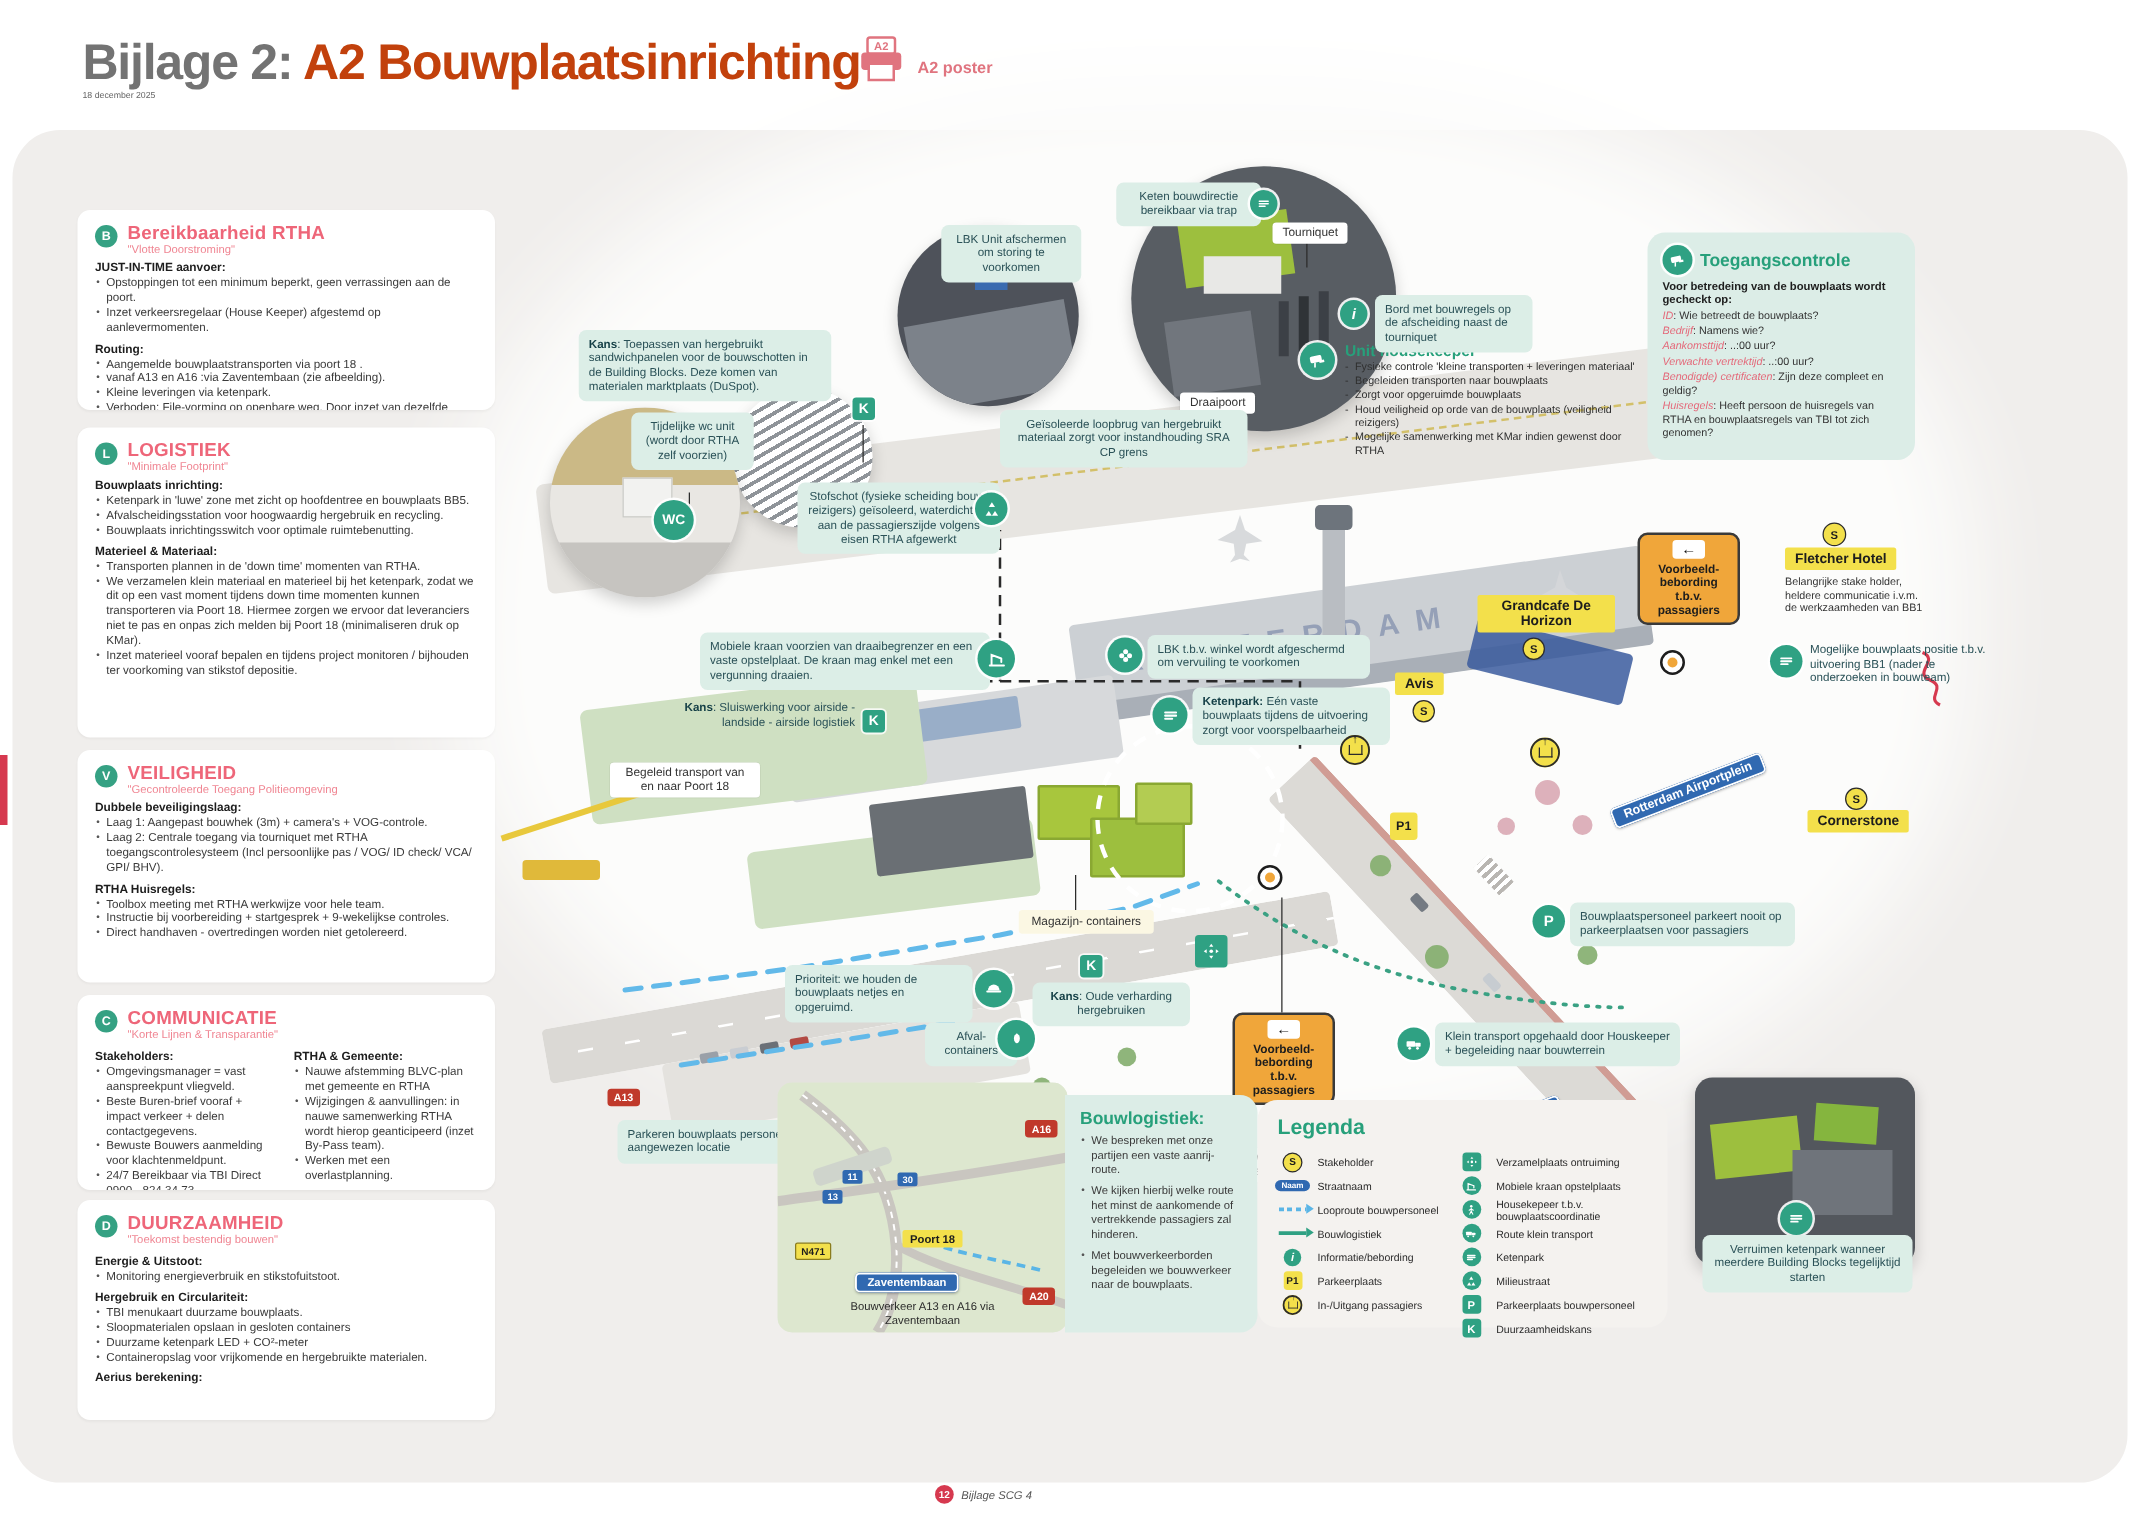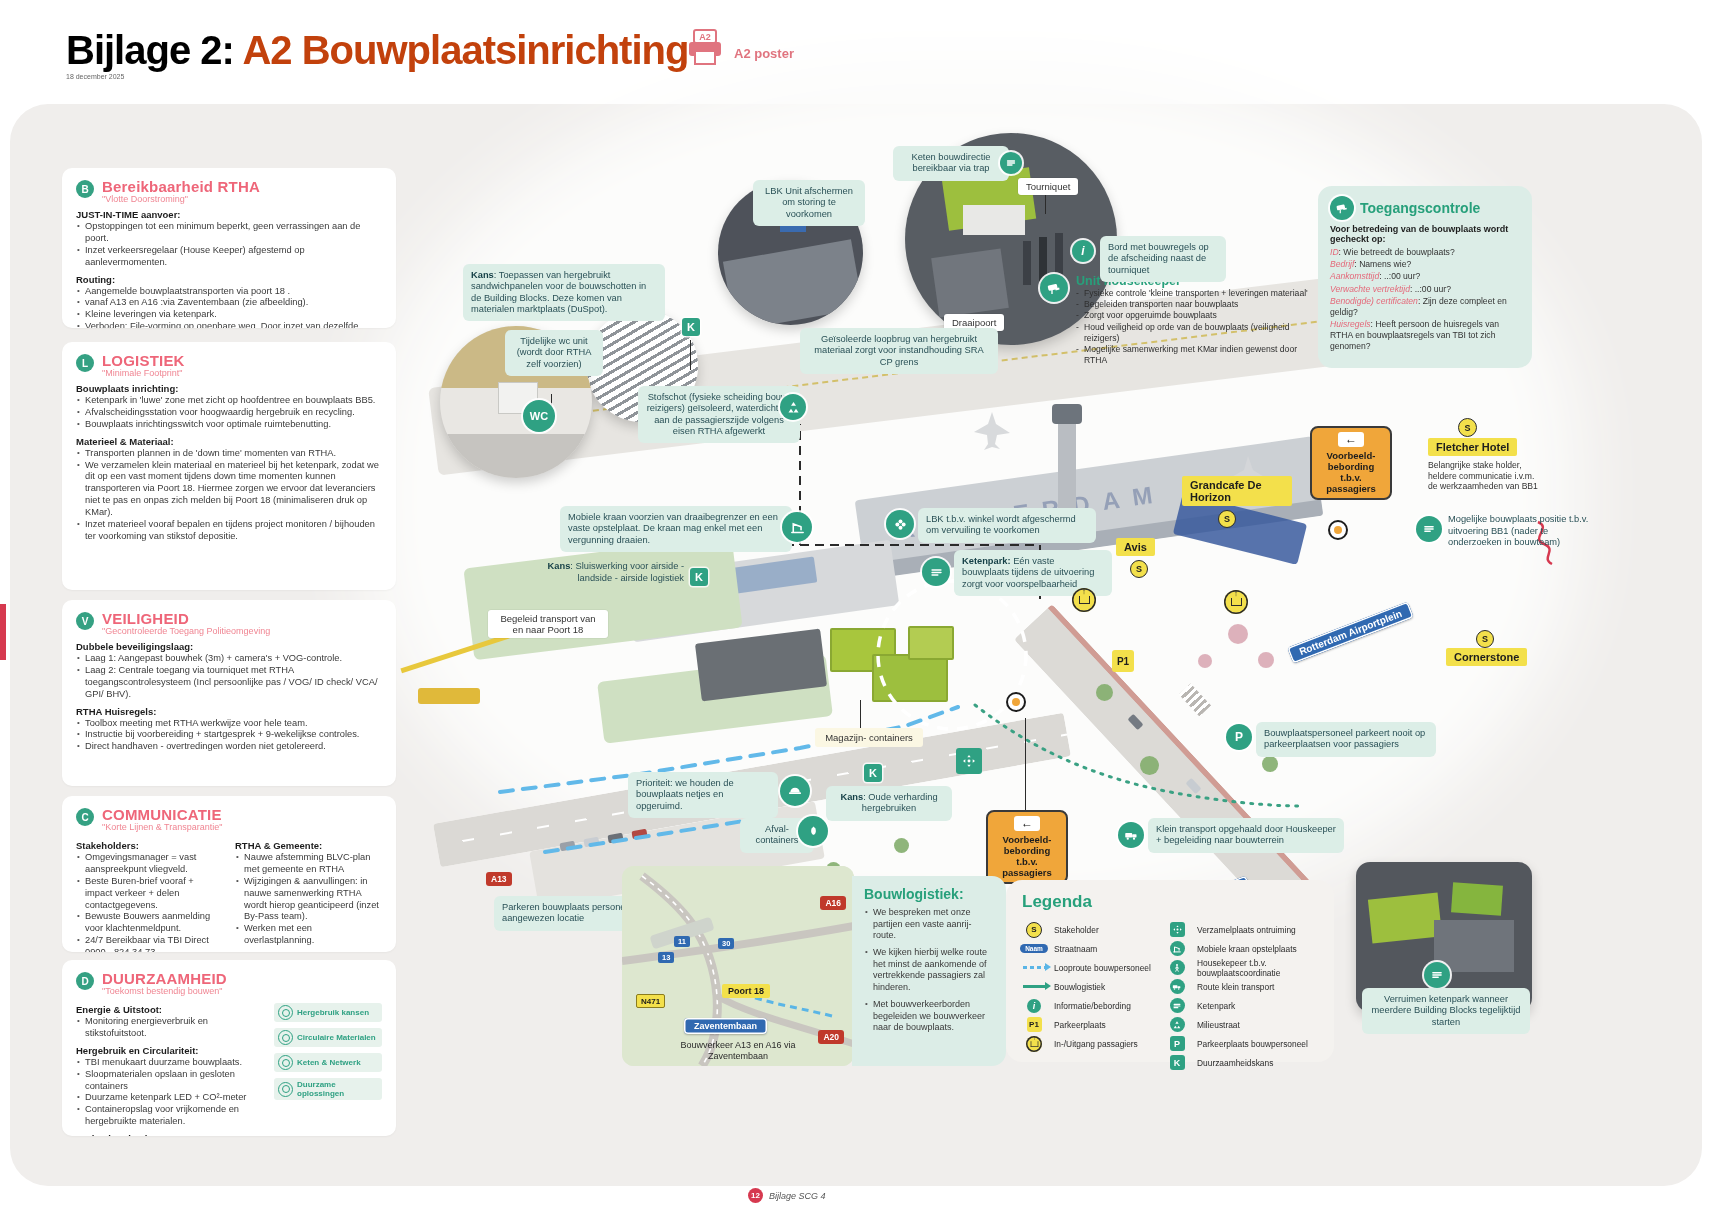--- a/index.html
+++ b/index.html
@@ -2,21 +2,21 @@
 <html><head>
 <meta charset="utf-8">
 <style>
   html,body{margin:0;padding:0}
   body{width:1712px;height:1212px;position:relative;font-family:"Liberation Sans",sans-serif;background:#fff;overflow:hidden;color:#333}
   .abs{position:absolute}
   .canvas{left:10px;top:104px;width:1692px;height:1082px;background:#f0eeec;border-radius:38px}
   .illu-bg{left:430px;top:130px;width:1080px;height:730px;background:#fcfcfb;border-radius:45%;box-shadow:0 0 70px 70px #fcfcfb}
   
   .title{font-size:40px;font-weight:bold;letter-spacing:-1px}
-  .title .t1{color:#000000}.title .t2{color:#c2410c}
+  .title .t1{color:#737373}.title .t2{color:#c2410c}
   .subtitle{font-size:16px;font-weight:bold;color:#1d1d1d}
   .date{font-size:7px;color:#666}
   .poster-label{color:#e0747f;font-weight:bold;font-size:13px}
   
   .card{width:334px;background:#fff;border-radius:10px;padding:10px 14px;box-sizing:border-box;overflow:hidden;box-shadow:0 1px 2px rgba(0,0,0,.04)}
   .card-head{display:flex;gap:8px;align-items:flex-start;margin-bottom:3px}
   .pbadge{width:18px;height:18px;border-radius:50%;background:#35a183;color:#fff;font-weight:bold;font-size:10px;display:flex;align-items:center;justify-content:center;flex:0 0 auto;margin-top:2px}
   .ptitle{font-size:15px;font-weight:bold;color:#ee6679;letter-spacing:.2px}
   .ptag{font-size:9px;color:#f08693;margin-top:-1px}
   .prow .rh{display:block;font-weight:bold;color:#1d1d1d;font-size:9.5px;margin-top:5px;margin-bottom:1px}
@@ -39,21 +39,21 @@
   .intro{font-size:9px;font-weight:bold;color:#1d1d1d;margin:4px 0 3px}
   .hk-item{font-size:8.6px;line-height:1.3;color:#2f2f2f;padding-left:8px;position:relative}
   .hk-item::before{content:"-";position:absolute;left:0}
   .blitem{font-size:9px;line-height:1.3;color:#3a3a3a;padding-left:9px;position:relative;margin-bottom:5px}
   .blitem::before{content:"\2022";position:absolute;left:1px;font-size:8px;color:#555}
   
   .teal-box{background:#dceee7;color:#2a5157;font-size:9.3px;line-height:1.22;padding:6px 8px;border-radius:6px;box-sizing:border-box}
   .teal-box b{color:#143f46}
   .white-label{background:#fff;color:#333;font-size:9.5px;padding:3px 8px;border-radius:3px;box-shadow:0 0 0 .5px rgba(0,0,0,.07)}
   .cream-label{background:#fbf7e3;color:#333;font-size:9.5px;padding:4px 8px;border-radius:3px;text-align:center}
-  .yellow-label{background:#f3e04b;font-weight:bold;font-size:11px;padding:3px 8px;color:#1d1d1d;border-radius:2px}
+  .yellow-label{background:#f3e04b;font-weight:bold;font-size:11px;padding:3px 8px;color:#1d1d1d;text-align:center;border-radius:2px}
   .street-sign{background:#3069b1;color:#fff;font-weight:bold;font-size:10px;padding:3px 10px;border-radius:4px;box-shadow:inset 0 0 0 1.5px #fff,0 1px 2px rgba(0,0,0,.25);white-space:nowrap}
   .orange-sign{background:#f0a63a;border:2.5px solid #3a3a3a;border-radius:8px;font-weight:bold;font-size:9.5px;color:#1d1d1d;text-align:center;padding:4px 5px;box-sizing:border-box}
   .osign-arrow{display:block;margin:0 auto 3px;width:26px;height:15px;background:#fff;border-radius:3px;color:#111;font-size:12px;line-height:15px;font-weight:bold}
   .gci{background:#2fa183;border-radius:50%;color:#fff;display:flex;align-items:center;justify-content:center;box-shadow:0 0 0 2px rgba(255,255,255,.9)}
   .k-badge{width:18px;height:18px;background:#2fa183;border-radius:3px;color:#fff;font-weight:bold;font-size:11px;display:flex;align-items:center;justify-content:center;box-shadow:0 0 0 1.5px rgba(255,255,255,.8)}
   .green-sq{background:#2fa183;border-radius:3px;color:#fff;font-weight:bold;display:flex;align-items:center;justify-content:center}
   .s-badge{background:#f3e04b;border:1.5px solid #2b2b2b;border-radius:50%;color:#1d1d1d;font-weight:bold;display:flex;align-items:center;justify-content:center}
   .p1-badge{background:#f3e04b;border-radius:3px;color:#1d1d1d;font-weight:bold;display:flex;align-items:center;justify-content:center}
   .ycircle{background:#f3e04b;border-radius:50%;display:flex;align-items:center;justify-content:center;box-shadow:0 0 0 1.5px #2b2b2b inset}
   .exit{position:relative;width:9px;height:7px;border:1.6px solid #2b2b2b;border-top:none;display:inline-block}
@@ -360,38 +360,20 @@
         <div class="prow">
           <span class="rb">Duurzame ketenpark LED + CO²-meter</span>
         </div>
         <div class="prow">
           <span class="rb">Containeropslag voor vrijkomende en hergebruikte materialen.</span>
         </div>
         <div class="prow">
           <span class="rh">Aerius berekening:</span>
         </div>
       </div>
-    <div class="dbadges">
-        <div class="dbadge">
-          <span class="dbicon"></span>
-          <span>Hergebruik kansen</span>
-        </div>
-        <div class="dbadge">
-          <span class="dbicon"></span>
-          <span>Circulaire Materialen</span>
-        </div>
-        <div class="dbadge">
-          <span class="dbicon"></span>
-          <span>Keten &amp; Netwerk</span>
-        </div>
-        <div class="dbadge">
-          <span class="dbicon"></span>
-          <span>Duurzame oplossingen</span>
-        </div>
-      </div>
   </div>
 </div>
 
 <div class="abs green-panel" style="left:1318px;top:186px;width:214px;height:182px">
   <div style="display:flex;align-items:center;gap:6px">
     <span class="gci" style="width:24px;height:24px">
       <svg width="14" height="14" viewBox="0 0 24 24">
           <g fill="#fff">
             <rect x="3" y="7" width="14" height="8" rx="2" transform="rotate(-12 10 11)"></rect>
             <rect x="14" y="12" width="6" height="3" transform="rotate(-12 17 13)"></rect>

